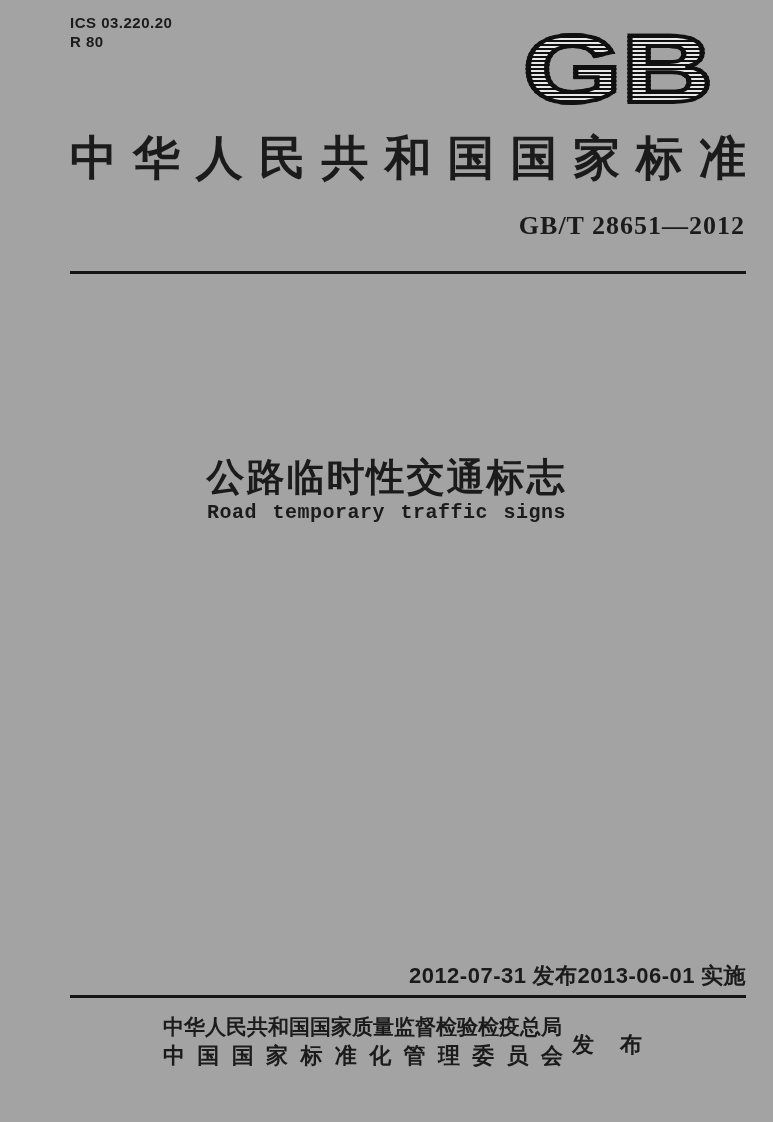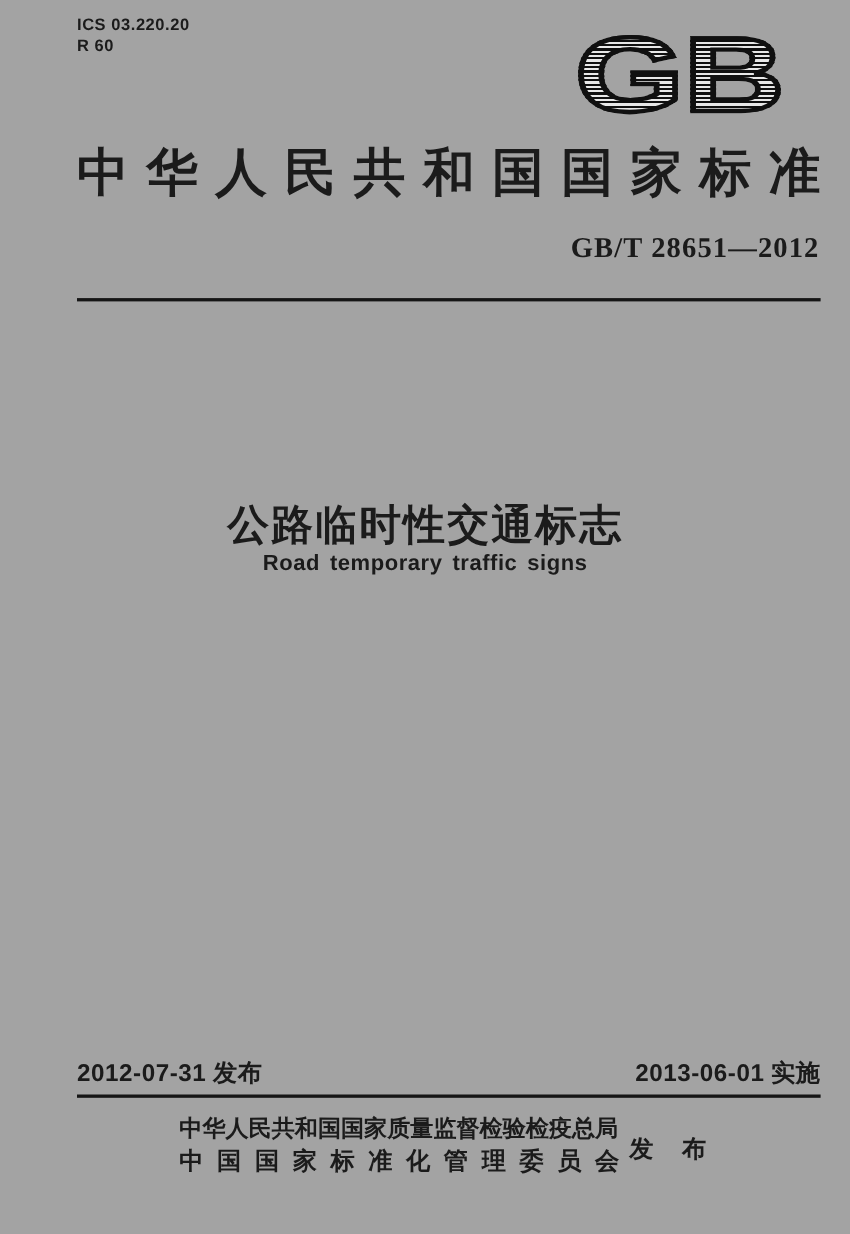--- a/index.html
+++ b/index.html
@@ -106,37 +106,36 @@
     font-family: "Liberation Sans", sans-serif;
   }
   .title-en {
     position: absolute;
     left: 0;
     top: 501px;
     width: 100%;
     text-align: center;
     font-size: 20px;
     font-weight: bold;
-    font-family: Liberation Sans, sans-serif;
+    font-family: Liberation Mono, monospace;
     letter-spacing: 0.5px;
     word-spacing: 3px;
   }
 
   
   .date-row {
     position: absolute;
     left: 70px;
     top: 961px;
     width: 676px;
     display: flex;
-    justify-content: space-between;
+    justify-content: flex-end;
     font-size: 22px;
     font-weight: bold;
     font-family: "Liberation Sans", sans-serif;
-    gap: 28px;
   }
   .date-item { white-space: nowrap; letter-spacing: 0.5px; }
   .date-label { margin-left: 6px; }
 
   
   .issuer-block {
     position: absolute;
     left: 163px;
     top: 1013px;
     width: 400px;
@@ -169,21 +168,21 @@
     white-space: nowrap;
   }
 </style>
 </head>
 <body>
 
 <div class="page">
 
   <div class="ics-block">
     <div>ICS 03.220.20</div>
-    <div>R 60</div>
+    <div>R 80</div>
   </div>
 
   <div class="gb-logo">
     <div class="gb-logo-text">GB</div>
   </div>
 
   <div class="std-heading char-justify">
       <span>中</span>
       <span>华</span>
       <span>人</span>

